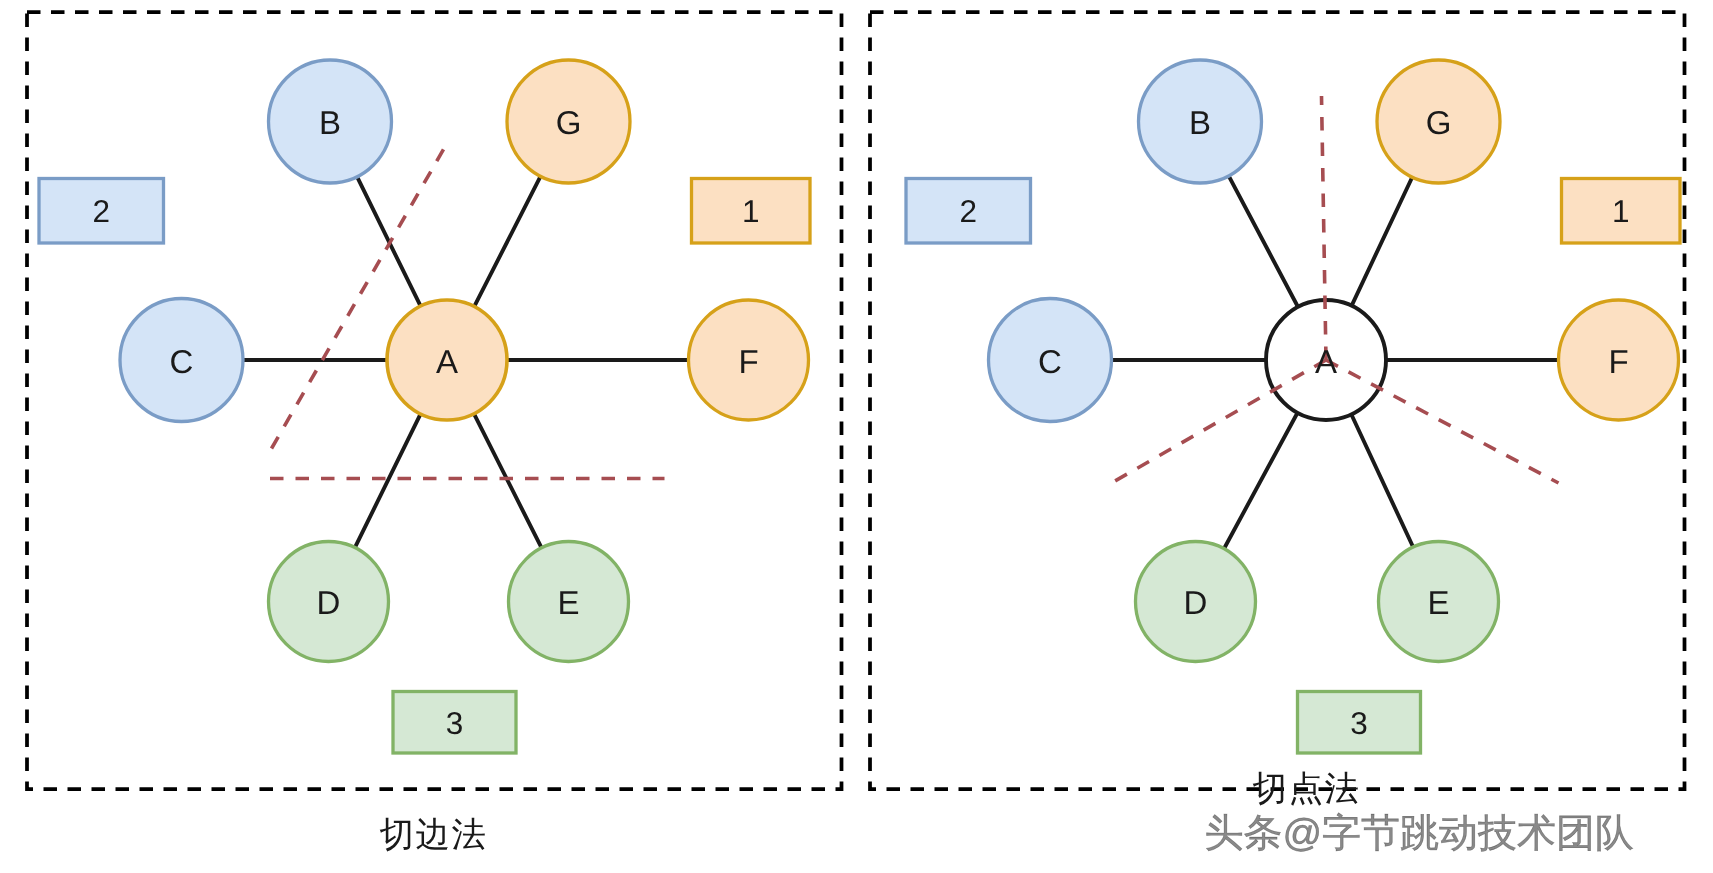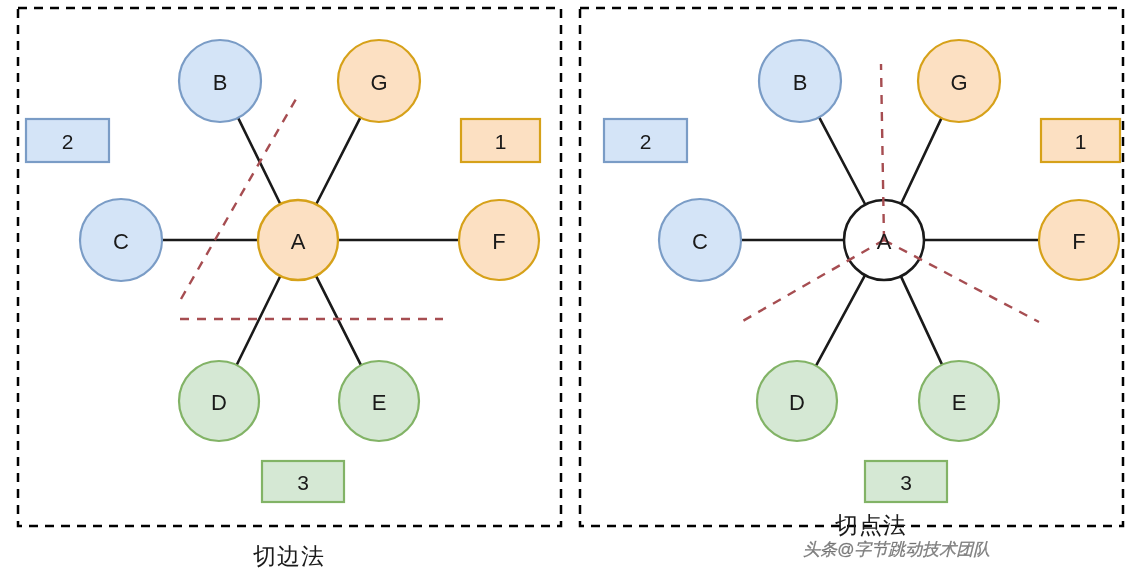--- a/index.html
+++ b/index.html
@@ -45,28 +45,27 @@
     position: absolute;
     font-family: "Liberation Sans", "DejaVu Sans", sans-serif;
     font-size: 23px;
     color: #1a1a1a;
     white-space: nowrap;
     letter-spacing: 1px;
   }
   .watermark {
     position: absolute;
     font-family: "Liberation Sans", "DejaVu Sans", sans-serif;
-    font-size: 17px;
+    font-size: 26px;
     color: rgba(40,40,40,0.55);
     white-space: nowrap;
     letter-spacing: 0px;
     font-weight: 400;
     -webkit-text-stroke: 0.4px rgba(0,0,0,0.35);
     pointer-events: none;
-    font-style: italic;
   }
 </style>
 </head>
 <body>
 
 <div class="stage">
 
   <svg class="canvas" viewBox="0 0 1142 582">
 
     <g>

